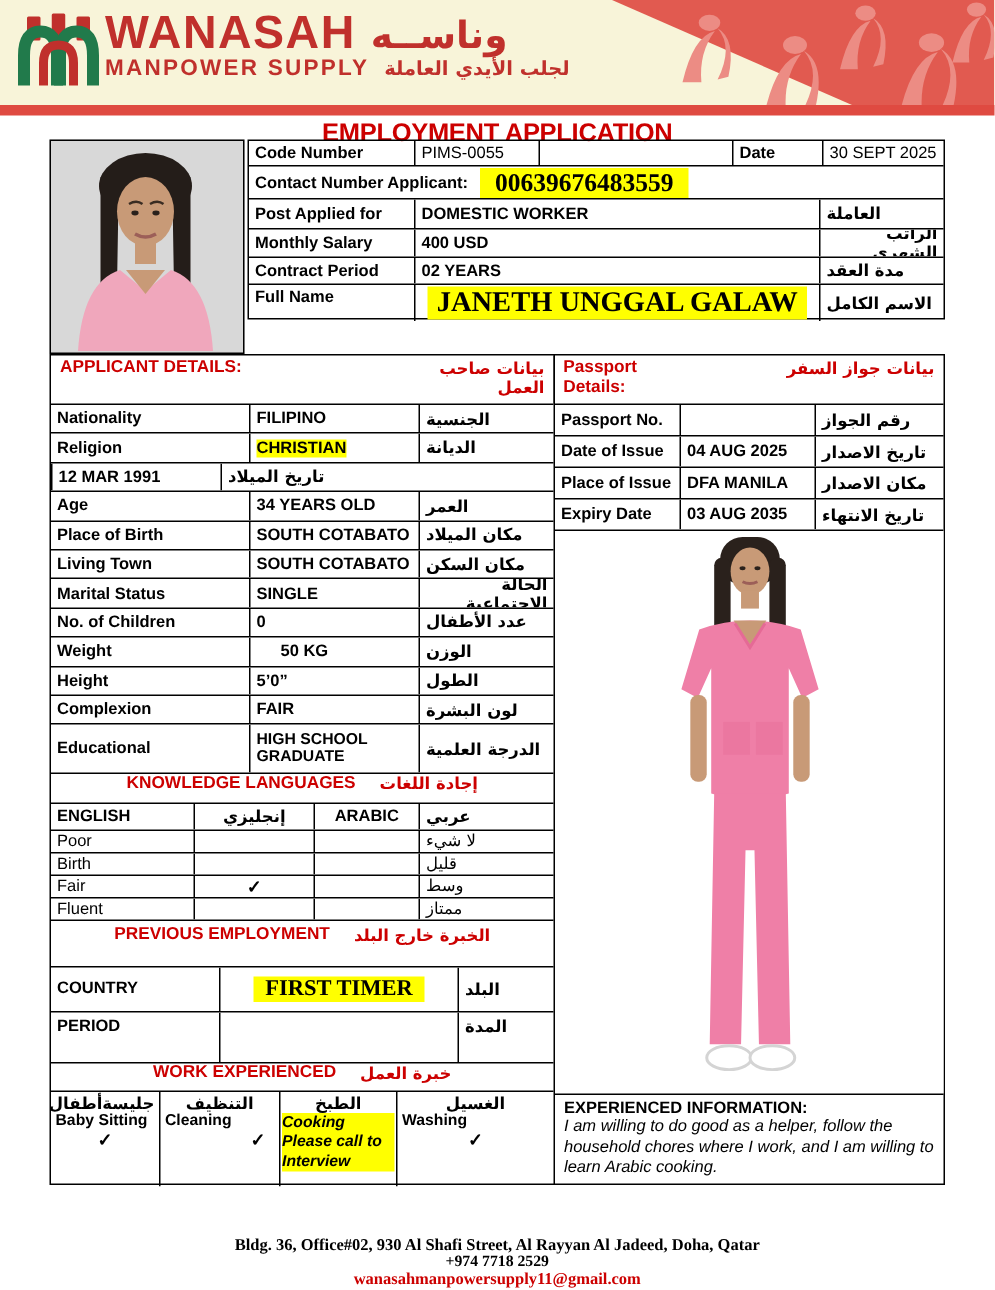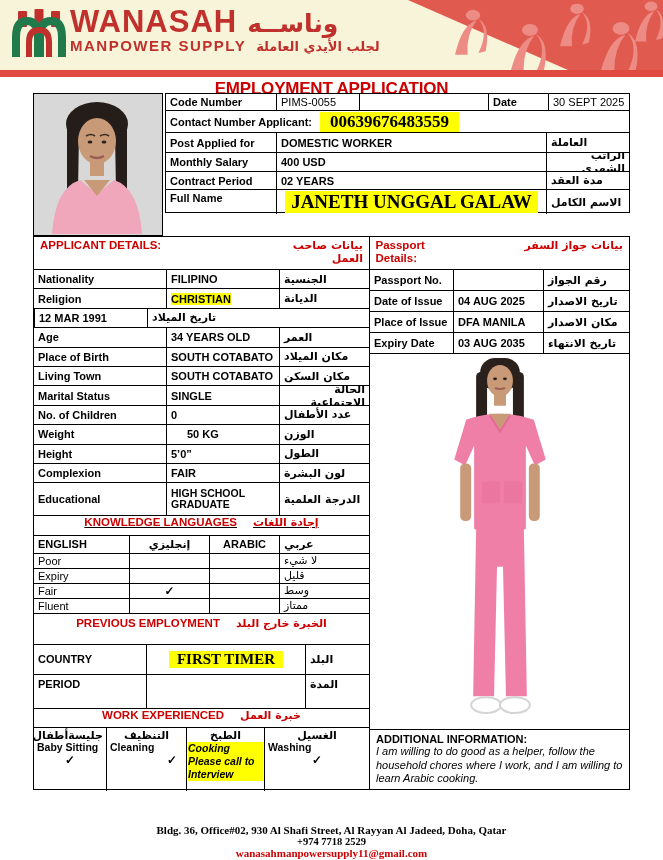--- a/index.html
+++ b/index.html
@@ -209,38 +209,38 @@
     <div class="td nf lbl" style="width:132px;">Complexion</div>
     <div class="td val" style="width:113px;">FAIR</div>
     <div class="td grow arc">لون البشرة</div>
   </div>
   <div class="tr" style="height:32.6px;">
     <div class="td nf lbl" style="width:132px;">Educational</div>
     <div class="td val sm" style="width:113px;">HIGH SCHOOL GRADUATE</div>
     <div class="td grow arc">الدرجة العلمية</div>
   </div>
 
-  <div class="tr secthead" style="height:20px;text-decoration:underline;">
+  <div class="tr secthead" style="height:20px;">
     <span class="red">KNOWLEDGE LANGUAGES</span>
     <span class="red arc">إجادة اللغات</span>
   </div>
   <div class="tr" style="height:18px;">
     <div class="td nf lbl" style="width:95px;">ENGLISH</div>
     <div class="td arc center" style="width:80px;">إنجليزي</div>
     <div class="td lbl center" style="width:70px;">ARABIC</div>
     <div class="td grow arc">عربي</div>
   </div>
   <div class="tr" style="height:15px;">
     <div class="td nf" style="width:95px;font-size:11px;">Poor</div>
     <div class="td center chk" style="width:80px;"></div>
     <div class="td center chk" style="width:70px;"></div>
     <div class="td grow arc" style="font-weight:normal;">لا شيء</div>
   </div>
   <div class="tr" style="height:15px;">
-    <div class="td nf" style="width:95px;font-size:11px;">Expiry</div>
+    <div class="td nf" style="width:95px;font-size:11px;">Birth</div>
     <div class="td center chk" style="width:80px;"></div>
     <div class="td center chk" style="width:70px;"></div>
     <div class="td grow arc" style="font-weight:normal;">قليل</div>
   </div>
   <div class="tr" style="height:15px;">
     <div class="td nf" style="width:95px;font-size:11px;">Fair</div>
     <div class="td center chk" style="width:80px;">✓</div>
     <div class="td center chk" style="width:70px;"></div>
     <div class="td grow arc" style="font-weight:normal;">وسط</div>
   </div>
@@ -341,21 +341,21 @@
       <rect x="109" y="110" width="11" height="58" rx="5" fill="#c89a77"></rect>
       <rect x="62" y="128" width="18" height="22" fill="#e56a96" opacity="0.35"></rect>
       <rect x="84" y="128" width="18" height="22" fill="#e56a96" opacity="0.35"></rect>
       <path d="M56,176 L104,176 L107,344 L86,344 L83,214 L77,214 L74,344 L53,344 Z" fill="#ef7fa7"></path>
       <ellipse cx="66" cy="353" rx="15" ry="8" fill="#ffffff" stroke="#d4d4d4" stroke-width="2"></ellipse>
       <ellipse cx="95" cy="353" rx="15" ry="8" fill="#ffffff" stroke="#d4d4d4" stroke-width="2"></ellipse>
     </svg>
   </div>
 
   <div class="tr" style="height:62px;flex-direction:column;align-items:stretch;padding:3px 6px;">
-    <div style="font-weight:bold;font-size:11px;">ADDITIONAL INFORMATION:</div>
+    <div style="font-weight:bold;font-size:11px;">EXPERIENCED INFORMATION:</div>
     <div style="font-style:italic;font-size:11px;line-height:13.5px;">I am willing to do good as a helper, follow the household chores where I work, and I am willing to learn Arabic cooking.</div>
   </div>
 </div>
 
 <div class="abs footer">
   <div class="l1">Bldg. 36, Office#02, 930 Al Shafi Street, Al Rayyan Al Jadeed, Doha, Qatar</div>
   <div class="l2">+974 7718 2529</div>
   <div class="l3">wanasahmanpowersupply11@gmail.com</div>
 </div>
 

